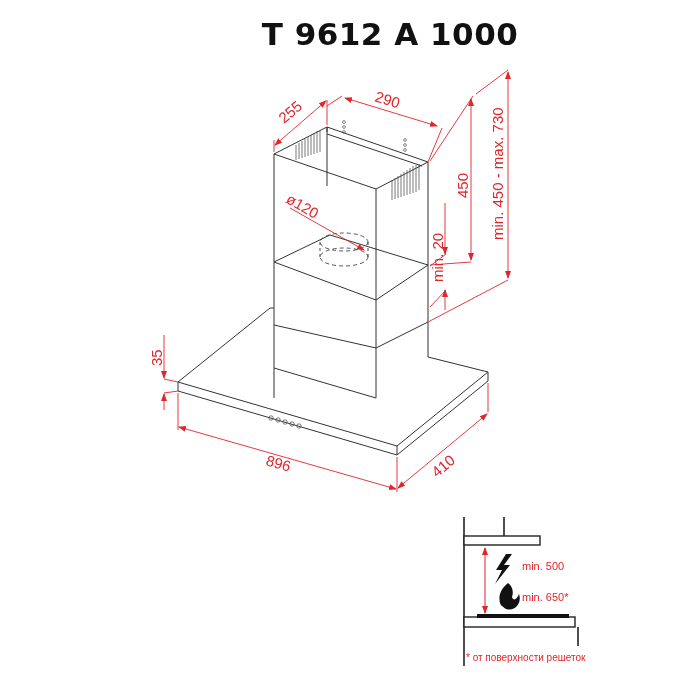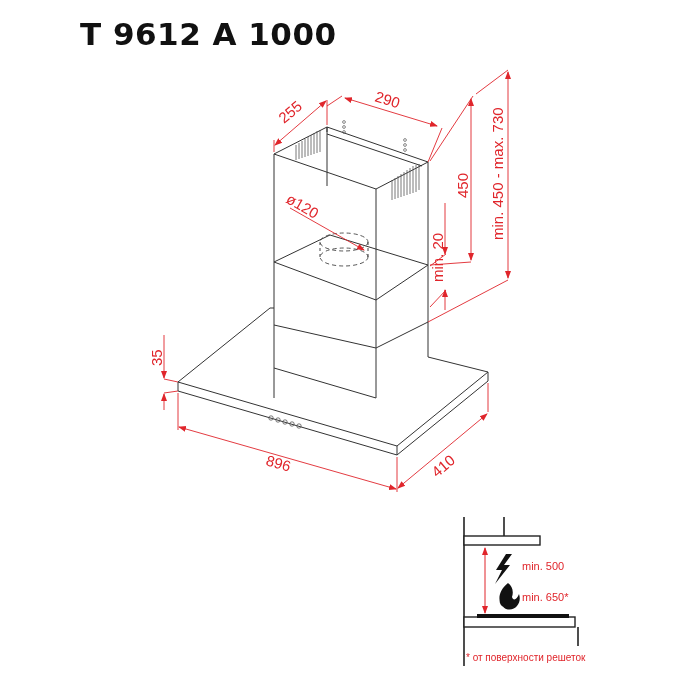--- a/index.html
+++ b/index.html
@@ -1,17 +1,17 @@
 <!DOCTYPE html>
 <html><head>
 <meta charset="utf-8">
 <style>
   html, body { margin: 0; padding: 0; background: #ffffff; }
   body { width: 700px; height: 700px; position: relative; overflow: hidden; font-family: "Liberation Sans", sans-serif; }
-  #title { position: absolute; left: 0; width: 700px; top: 16px; font-family: "DejaVu Sans", sans-serif; font-weight: bold; font-size: 31px; color: #111; padding-left: 80px; box-sizing: border-box; letter-spacing: 0.5px; }
+  #title { position: absolute; left: 0; width: 700px; top: 16px; text-align: center; font-family: "DejaVu Sans", sans-serif; font-weight: bold; font-size: 31px; color: #111; padding-left: 80px; box-sizing: border-box; letter-spacing: 0.5px; }
   svg { position: absolute; left: 0; top: 0; }
   .ln { stroke: #333; stroke-width: 1; fill: none; }
   .rd { stroke: #e0252b; stroke-width: 0.9; fill: none; }
   .dim { fill: #e0252b; font-family: "Liberation Sans", sans-serif; font-size: 15px; }
   .dimsm { fill: #e0252b; font-family: "Liberation Sans", sans-serif; font-size: 11px; }
   .note { fill: #e0252b; font-family: "Liberation Sans", sans-serif; font-size: 10px; }
 </style>
 </head>
 <body>
 

